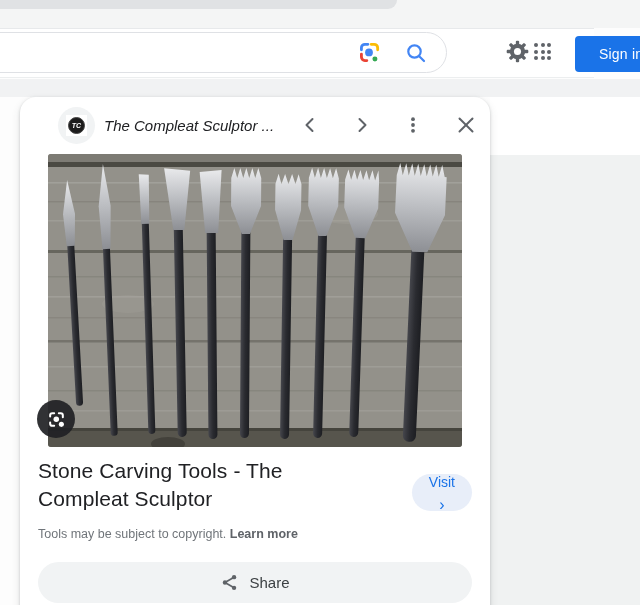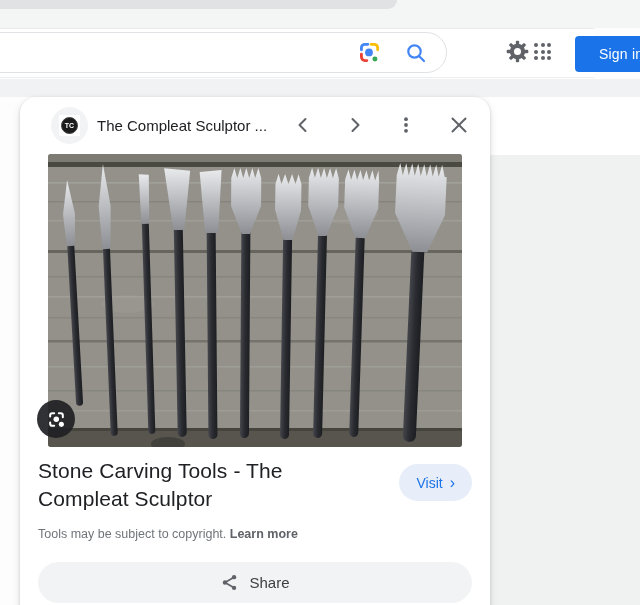--- a/index.html
+++ b/index.html
@@ -26,44 +26,44 @@
                 border:none; border-radius:4px; text-align:left; padding-left:24px;
                 letter-spacing:.2px; cursor:pointer; white-space:nowrap; }
   
   .page-band { position:absolute; left:0; top:79px; width:640px; height:18px; background:#f1f2f3; }
   .right-bg  { position:absolute; left:490px; top:97px; width:150px; height:58px; background:#ffffff; }
   .right-bg2 { position:absolute; left:490px; top:155px; width:150px; height:450px; background:#f0f2f2; }
   
   .card { position:absolute; left:20px; top:97px; width:470px; height:520px; background:#fff;
           border-radius:16px 16px 0 0;
           box-shadow:0 1px 3px rgba(60,64,67,.25), 0 4px 10px rgba(60,64,67,.12); }
-  .card-header { position:absolute; left:9px; top:0; width:100%; height:57px;
-                 display:flex; align-items:center; }
+  .card-header { position:absolute; left:16px; top:0; width:100%; height:57px;
+                 display:flex; align-items:center;font-style:italic; }
   .favicon-wrap { position:absolute; left:22px; top:10px; width:37px; height:37px; border-radius:50%;
                   background:#f1f3f4; display:flex; align-items:center; justify-content:center; }
   .favicon-sq { width:21px; height:21px; background:#fff; display:flex; align-items:center; justify-content:center; }
   .favicon-logo { width:17px; height:17px; border-radius:50%; background:#1b1b1b; color:#fff;
                   font-size:7px; font-weight:bold; display:flex; align-items:center; justify-content:center;
                   border:1px solid #444; }
   .src-title { position:absolute; left:68px; top:0; height:57px; line-height:57px;
                font-size:15px; color:#202124; white-space:nowrap; overflow:hidden; max-width:190px; }
   .hdr-icon { position:absolute; top:8px; width:40px; height:40px; }
   
   .photo { position:absolute; left:28px; top:57px; width:414px; height:293px; border-radius:3px;
            overflow:hidden; }
   .lens-overlay { position:absolute; left:17px; top:303px; width:38px; height:38px; border-radius:50%;
                   background:rgba(32,33,36,.92); border:none; display:flex; align-items:center;
                   justify-content:center; cursor:pointer; }
   
   .title-row { position:absolute; left:18px; top:360px; width:434px; display:flex; }
   .result-title { font-size:21px; line-height:28px; color:#202124; max-width:340px; letter-spacing:.1px; }
-  .visit-btn { margin-left:auto; margin-top:7px; height:37px; padding:0 17px; border:none;
+  .visit-btn { margin-left:auto; margin-top:17px; height:37px; padding:0 17px; border:none;
                background:#e8eef9; color:#1a73e8; font-size:14px; border-radius:19px;
                display:flex; align-items:center; gap:7px; cursor:pointer; white-space:nowrap;
-               font-family:inherit; }
+               font-family:inherit;flex-direction:column; }
   .visit-chev { font-size:16px; line-height:1; }
   .copyright { position:absolute; left:18px; top:430px; font-size:12.5px; color:#70757a; }
   .learn-more { font-weight:bold; color:#5f6368; cursor:pointer;margin-top:43px; }
   .share-btn { position:absolute; left:18px; top:465px; width:434px; height:41px; border:none;
                background:#f1f3f4; border-radius:21px; display:flex; align-items:center;
                justify-content:center; gap:10px; font-size:15px; color:#3c4043; cursor:pointer;
                font-family:inherit; }
 </style>
 </head>
 <body>

